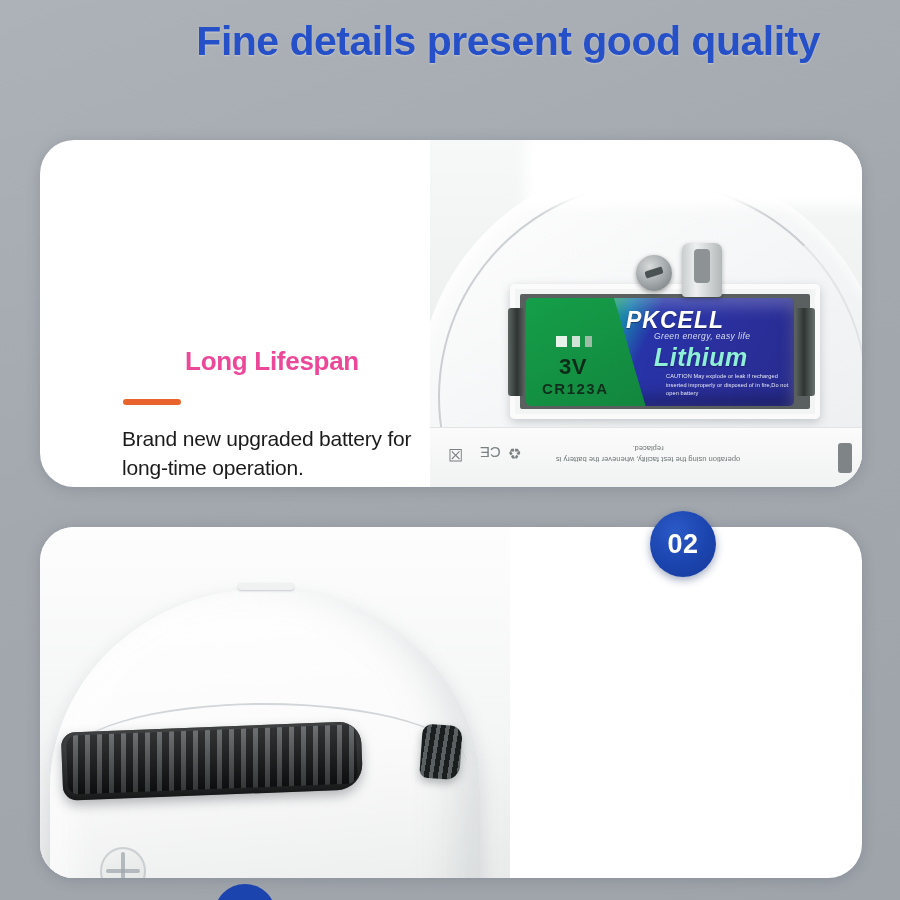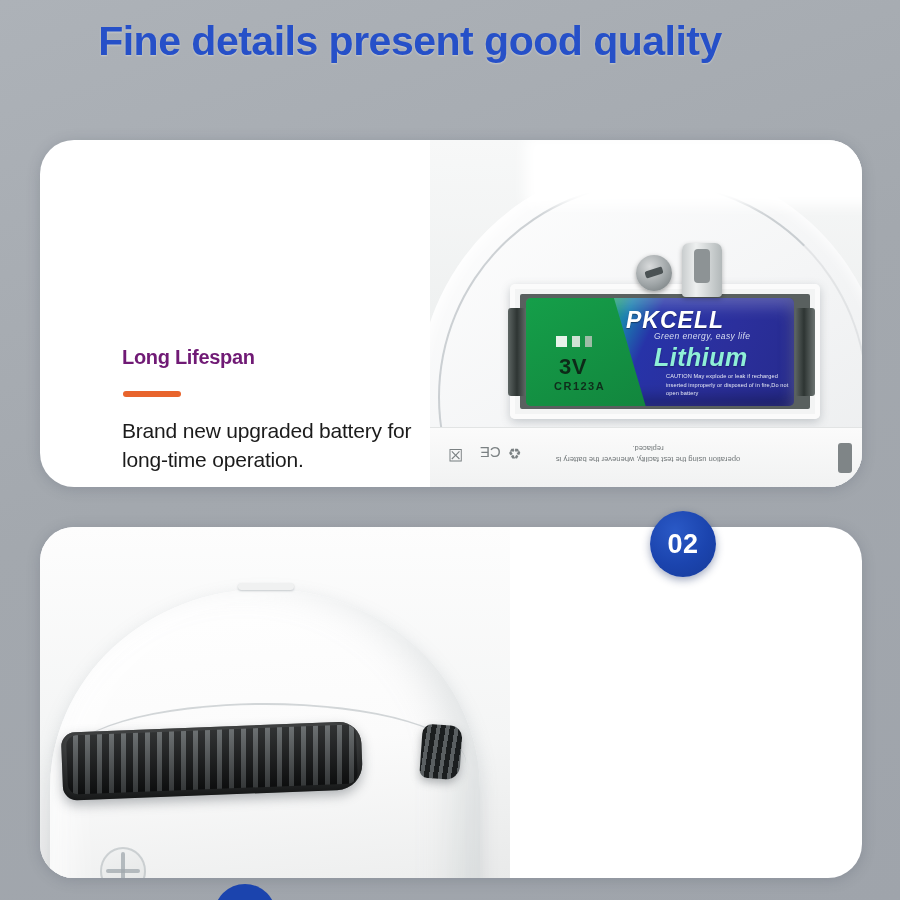--- a/index.html
+++ b/index.html
@@ -18,21 +18,21 @@
     position: absolute;
     inset: 0;
   }
 
   
   .page-title {
     position: absolute;
     top: 18px;
     left: 0;
     width: 820px;
-    text-align: center;
+    text-align: right;
     font-size: 41px;
     font-weight: 700;
     letter-spacing: -0.5px;
     color: #2650c8;
     text-shadow: 0 1px 2px rgba(255,255,255,0.35);
   }
 
   
   .card {
     position: absolute;
@@ -75,25 +75,26 @@
     letter-spacing: 0.5px;
   }
   .badge-01 { left: 191px; top: 98px; }
   .badge-02 { left: 650px; top: 511px; }
 
   
   .text-block { position: absolute; z-index: 4; }
   .tb-1 { left: 82px; top: 206px; width: 300px; }
 
   .feat-title {
-    font-size: 20px;
+    font-size: 26px;
     font-weight: 700;
-    color: #701a75;
+    color: #ec4899;
     letter-spacing: -0.3px;
     white-space: nowrap;
+    text-align: center;
   }
 
   .accent-bar {
     width: 58px;
     height: 6px;
     border-radius: 3px;
     background: #e8642c;
     margin: 22px 0 20px 1px;
   }
 
@@ -200,22 +201,22 @@
     font-size: 5.6px; line-height: 1.55; color: #e7eaf5;
     letter-spacing: 0.1px;
   }
   .b-volt {
     position: absolute; left: 33px; top: 56px;
     font-size: 22px; font-weight: 700; color: #0d2a18;
     letter-spacing: 0.5px;
     text-align: right;
   }
   .b-model {
-    position: absolute; left: 28px; top: 82px;
-    font-size: 11px; font-weight: 700; color: #0f2e1b;
+    position: absolute; left: 16px; top: 82px;
+    font-size: 15px; font-weight: 700; color: #0f2e1b;
     letter-spacing: 1.5px;
   }
   .b-bars {
     position: absolute; left: 30px; top: 38px;
     width: 42px; height: 11px;
     background:
       linear-gradient(90deg,
         #e7f3ea 0 11px, transparent 11px 16px,
         #cfe2d4 16px 24px, transparent 24px 29px,
         #9dbda6 29px 36px, transparent 36px 42px);

